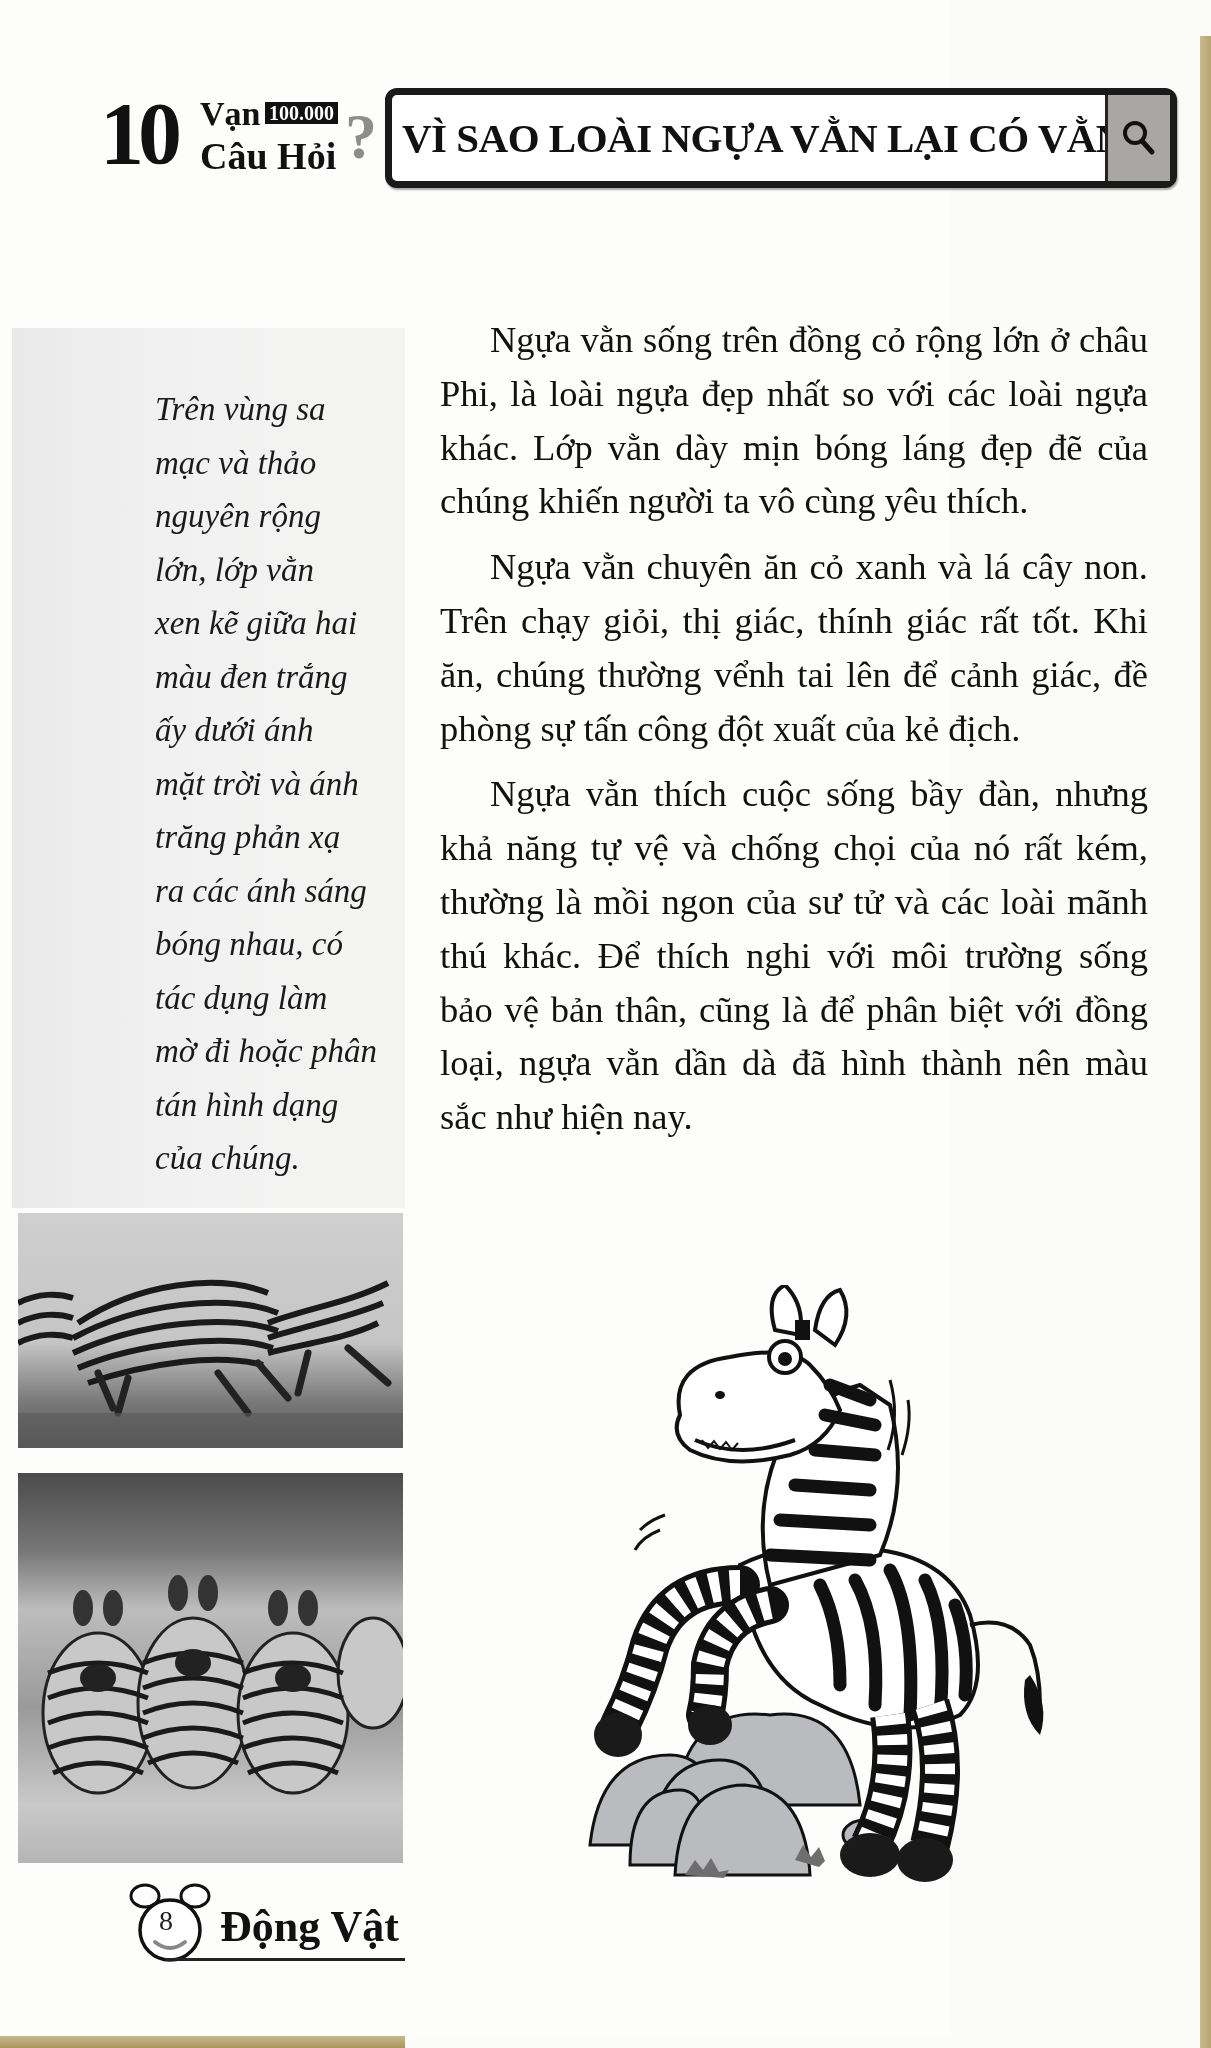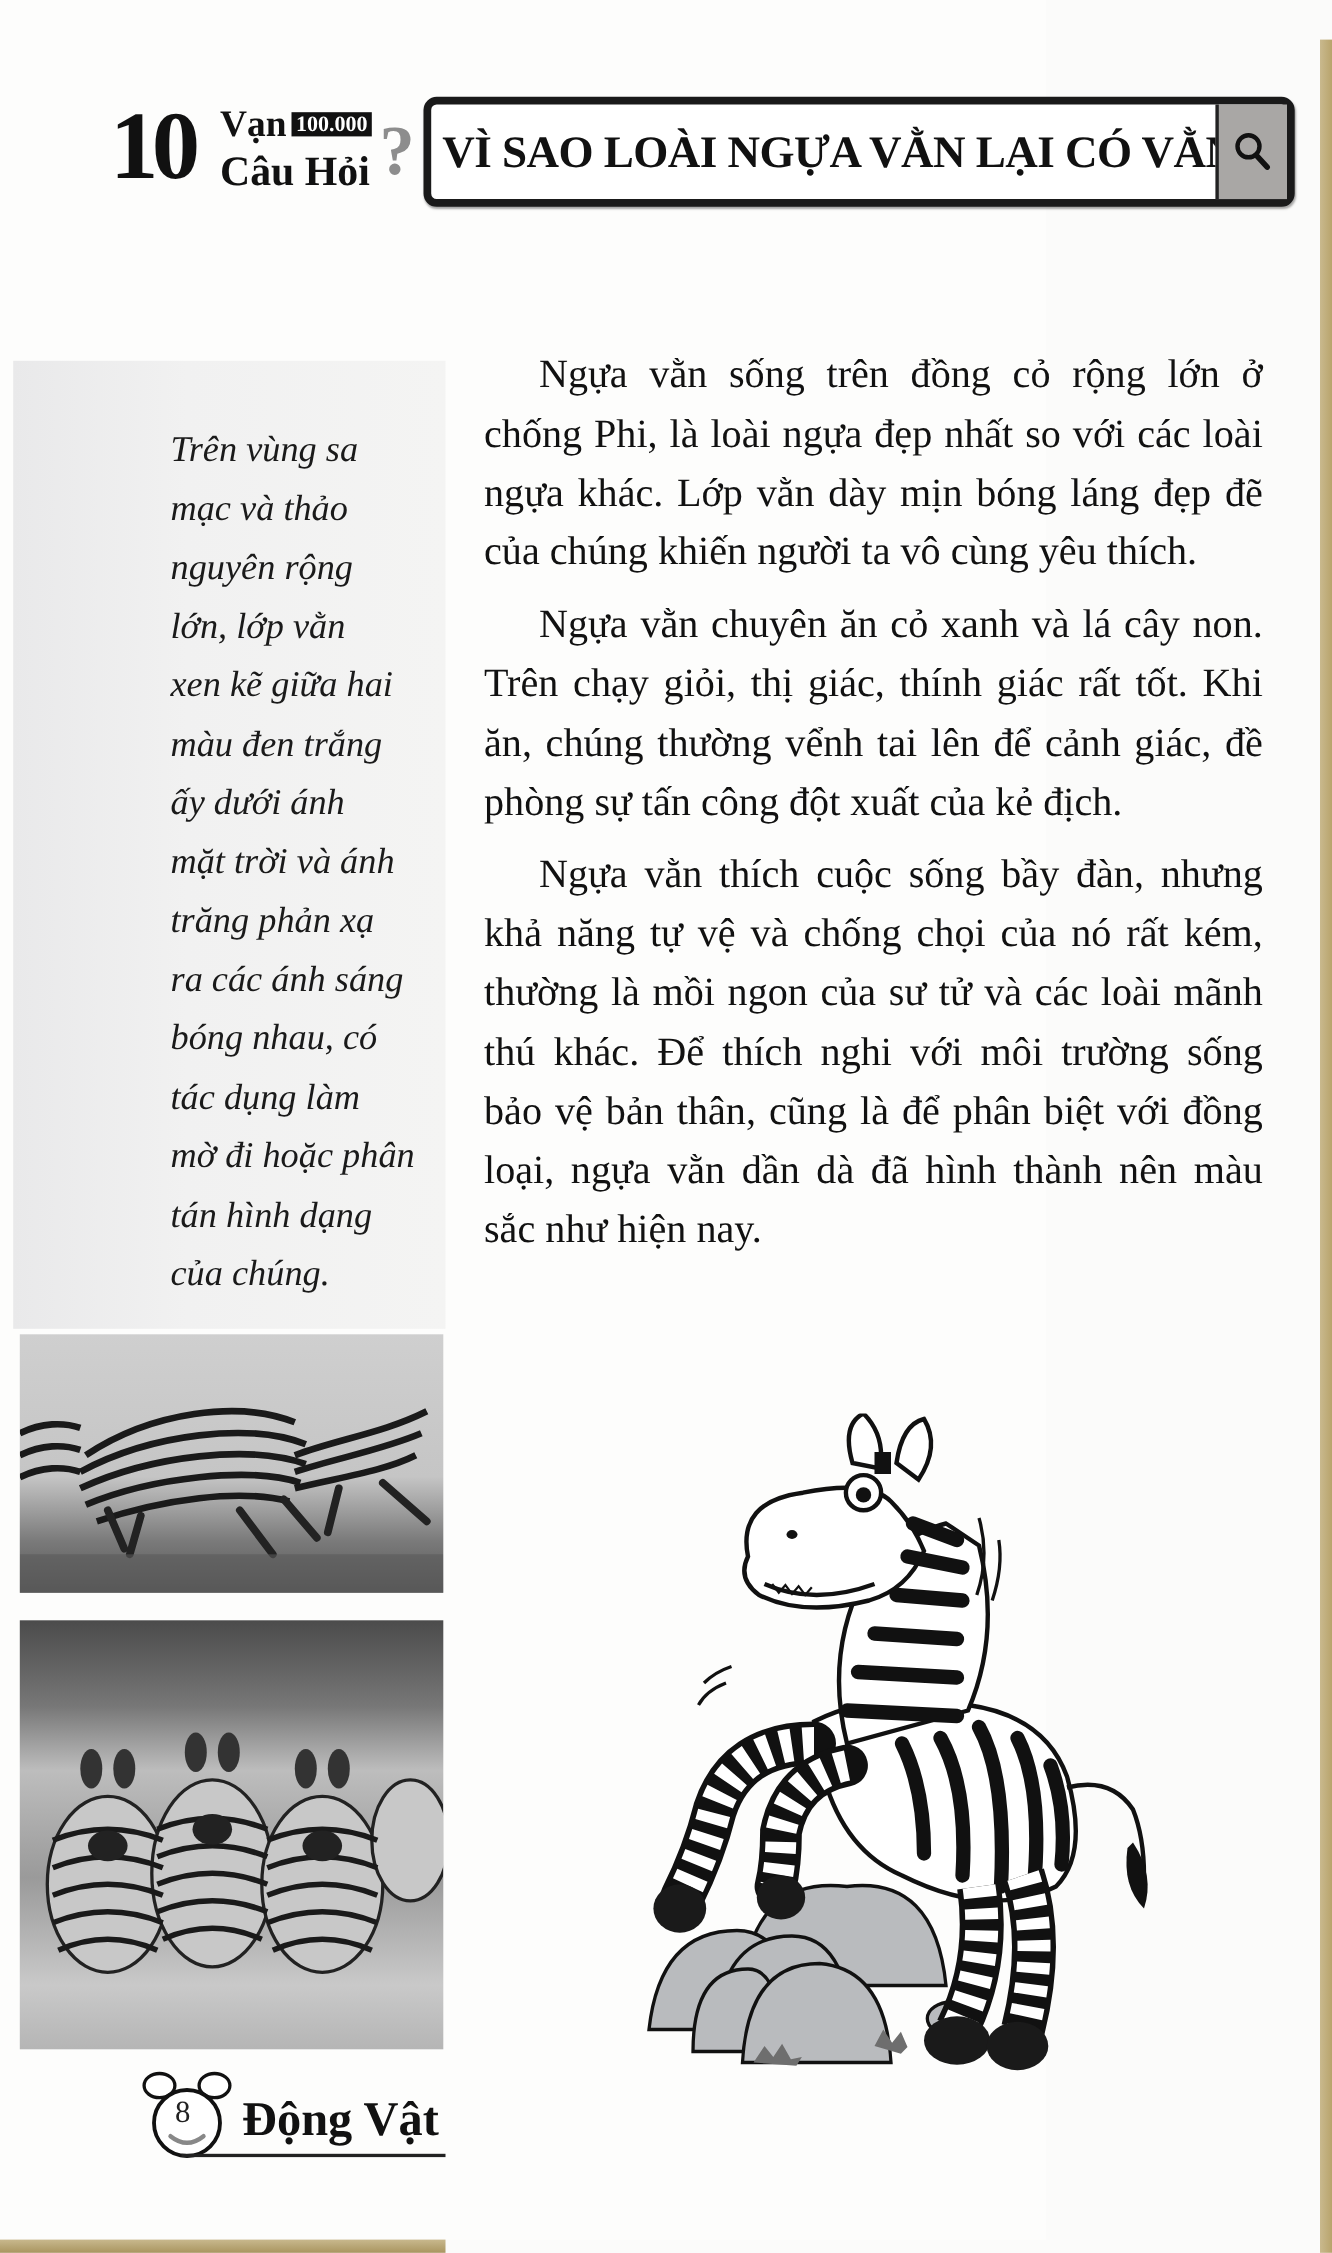--- a/index.html
+++ b/index.html
@@ -183,21 +183,21 @@
       <ellipse cx="70" cy="16" rx="14" ry="11" fill="#fff" stroke="#111" stroke-width="3"></ellipse>
       <circle cx="45" cy="50" r="30" fill="#fff" stroke="#111" stroke-width="3.5"></circle>
       <path d="M30 62 Q45 74 60 62" fill="none" stroke="#888" stroke-width="4" stroke-linecap="round"></path>
     </svg>
     <span class="page-num">8</span>
     <span class="section-label">Động Vật</span>
     <div class="footer-line"></div>
   </div>
 
   <div class="body-text">
-    <p>Ngựa vằn sống trên đồng cỏ rộng lớn ở chống Phi, là loài ngựa đẹp nhất so với các loài ngựa khác. Lớp vằn dày mịn bóng láng đẹp đẽ của chúng khiến người ta vô cùng yêu thích.</p>
+    <p>Ngựa vằn sống trên đồng cỏ rộng lớn ở châu Phi, là loài ngựa đẹp nhất so với các loài ngựa khác. Lớp vằn dày mịn bóng láng đẹp đẽ của chúng khiến người ta vô cùng yêu thích.</p>
     <p>Ngựa vằn chuyên ăn cỏ xanh và lá cây non. Trên chạy giỏi, thị giác, thính giác rất tốt. Khi ăn, chúng thường vểnh tai lên để cảnh giác, đề phòng sự tấn công đột xuất của kẻ địch.</p>
     <p>Ngựa vằn thích cuộc sống bầy đàn, nhưng khả năng tự vệ và chống chọi của nó rất kém, thường là mồi ngon của sư tử và các loài mãnh thú khác. Để thích nghi với môi trường sống bảo vệ bản thân, cũng là để  phân biệt với đồng loại, ngựa vằn dần dà đã hình thành nên màu sắc như hiện nay.</p>
   </div>
 
   <svg class="cartoon" width="500" height="630" viewBox="0 0 500 630">
 
     <g stroke="#111" stroke-width="3" fill="#b9bbbe">
       <path d="M105 520 Q115 420 200 430 Q280 420 290 520 Z"></path>
       <path d="M20 560 Q30 470 100 470 Q150 470 150 560 Z"></path>
       <path d="M80 565 Q85 475 150 475 Q200 475 205 565 Z"></path>

